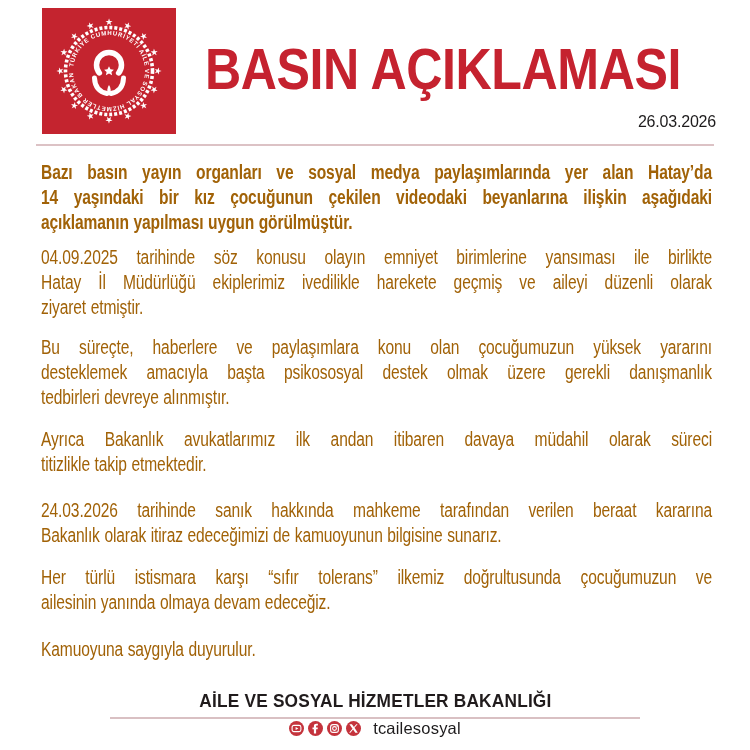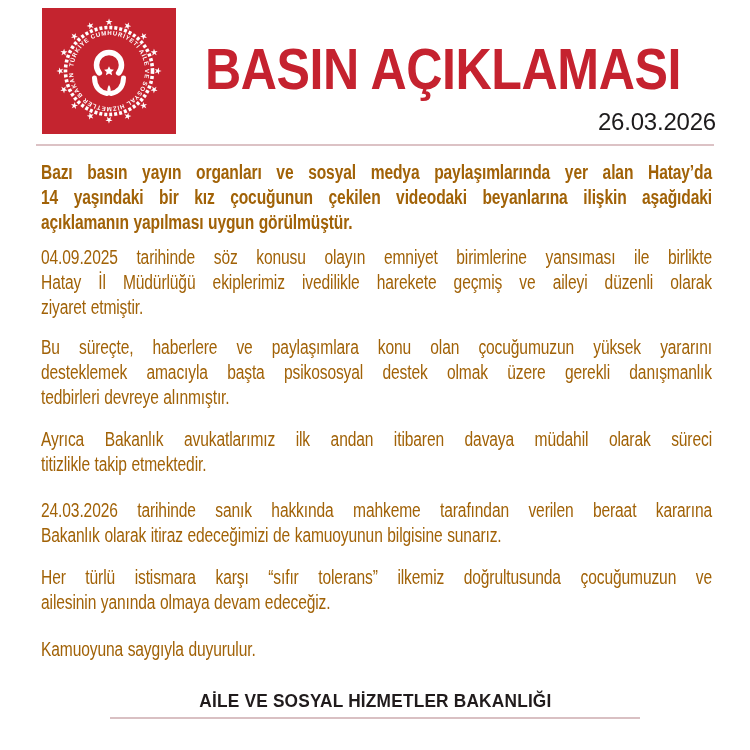--- a/index.html
+++ b/index.html
@@ -20,21 +20,21 @@
   .star{fill:#ffffff;font-size:9px;text-anchor:middle;}
 
   .press-title{
     position:absolute;left:205px;top:41px;
     font-size:57px;line-height:57px;font-weight:bold;color:#c5222f;
     white-space:nowrap;letter-spacing:-0.5px;
     transform:scaleX(0.88);transform-origin:0 0;
   }
   .press-date{
     position:absolute;right:34px;top:110px;
-    font-size:24px;line-height:24px;color:#1d1b1c;letter-spacing:-0.2px;
+    font-size:16px;line-height:24px;color:#1d1b1c;letter-spacing:-0.2px;
   }
   .header-rule{
     position:absolute;left:36px;top:144px;width:678px;height:2px;
     background:#dcc2c5;
   }
 
   
   .press-body{
     position:absolute;left:41px;top:160px;width:671px;
     color:#a16207;
@@ -165,14 +165,40 @@
       <div class="para">
         <div class="line last">Kamuoyuna saygıyla duyurulur.</div>
       </div>
     </div>
 
   <div class="footer-title-row">
     <div class="footer-title">AİLE VE SOSYAL HİZMETLER BAKANLIĞI</div>
   </div>
   <div class="footer-rule"></div>
 
+  <div class="social-row">
+    <span class="social-circle">
+      <svg viewBox="0 0 15 15">
+        <rect x="3.1" y="4.4" width="8.8" height="6.2" rx="1.8" fill="none" stroke="#ffffff" stroke-width="1.1"></rect>
+        <path d="M6.6 5.9 L9.4 7.5 L6.6 9.1 Z" fill="#ffffff"></path>
+      </svg>
+    </span>
+    <span class="social-circle">
+      <svg viewBox="0 0 15 15">
+        <path fill="#ffffff" d="M8.1 12.5 V8.2 h1.5 l.25-1.8 H8.1 V5.3 c0-.55.2-.9.95-.9h.85 V2.8 c-.3-.04-.95-.1-1.55-.1-1.55 0-2.45.85-2.45 2.4 v1.3 H4.5 v1.8 h1.4 v4.3 z"></path>
+      </svg>
+    </span>
+    <span class="social-circle">
+      <svg viewBox="0 0 15 15">
+        <rect x="3.6" y="3.6" width="7.8" height="7.8" rx="2.4" fill="none" stroke="#ffffff" stroke-width="1.1"></rect>
+        <circle cx="7.5" cy="7.5" r="1.9" fill="none" stroke="#ffffff" stroke-width="1.1"></circle>
+        <circle cx="10.2" cy="4.9" r="0.75" fill="#ffffff"></circle>
+      </svg>
+    </span>
+    <span class="social-circle">
+      <svg viewBox="0 0 15 15">
+        <path fill="#ffffff" d="M3.4 3.2 h2.5 l2 2.8 2.4-2.8 h1.3 L8.5 6.8 11.8 11.8 h-2.5 L7.1 8.6 4.4 11.8 H3.1 L6.5 7.8 Z"></path>
+      </svg>
+    </span>
+    <span class="social-handle">tcailesosyal</span>
+  </div>
 
 </div>
 
 </body></html>

